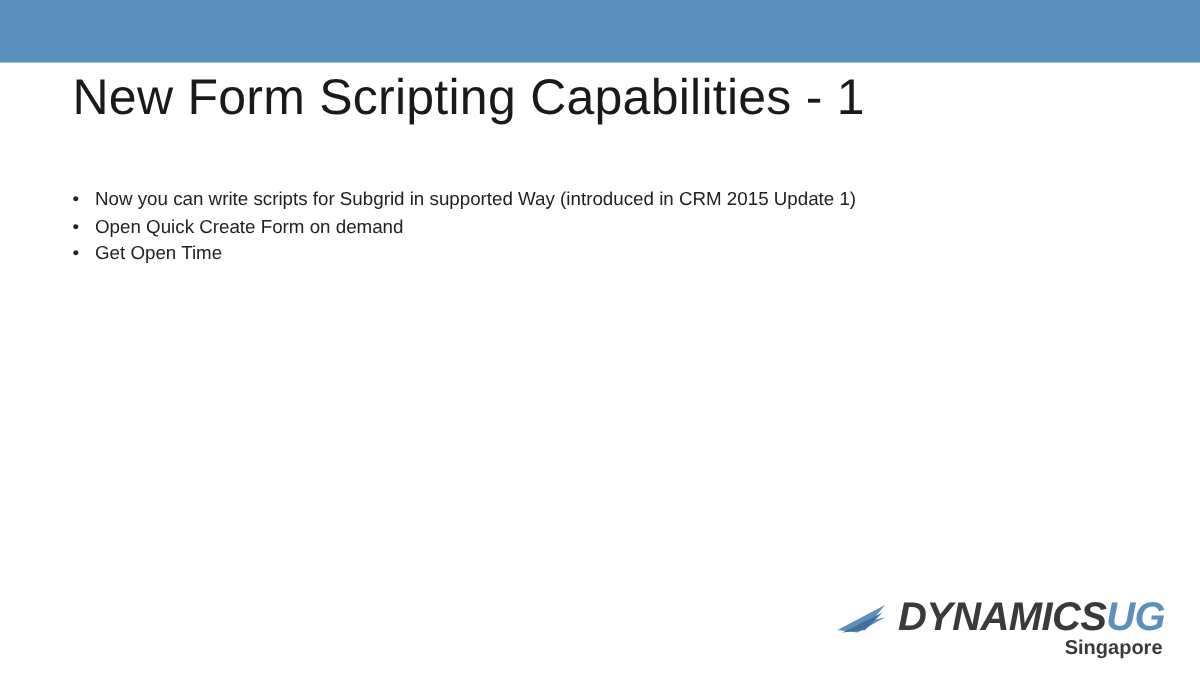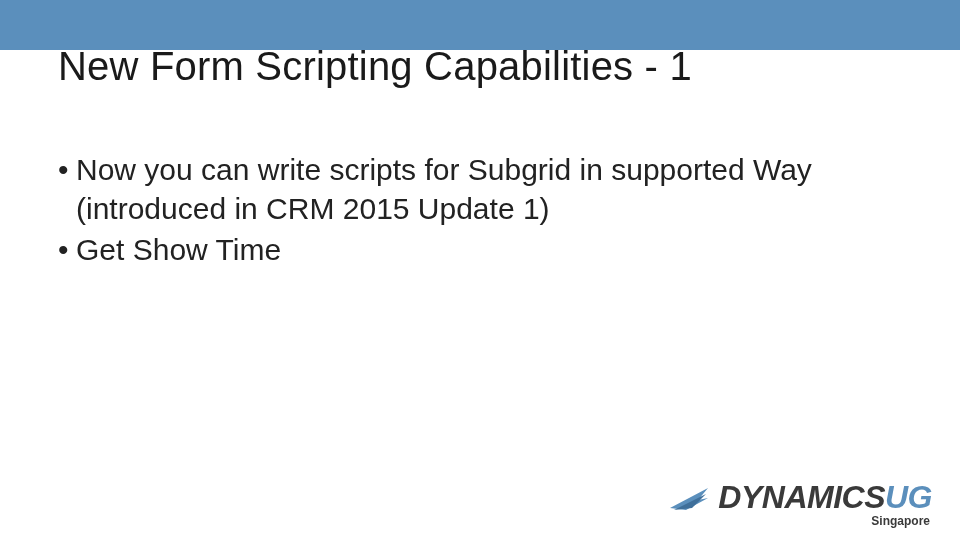--- a/index.html
+++ b/index.html
@@ -10,33 +10,33 @@
       position: relative;
     }
     .top-band {
       width: 960px;
       height: 50px;
       background: #5b8fbc;
     }
     .title {
       position: absolute;
       left: 58px;
-      top: 44px;
+      top: 56px;
       font-size: 40px;
       font-weight: 300;
       color: #1a1a1a;
       letter-spacing: 0.2px;
     }
     .bullets {
       position: absolute;
       left: 58px;
       top: 150px;
       right: 58px;
       color: #222;
-      font-size: 30px;
+      font-size: 15px;
       line-height: 1.3;
       font-weight: 300;
     }
     .bullets .item {
       position: relative;
       padding-left: 18px;
       margin-bottom: 2px;
     }
     .bullets .item::before {
       content: "•";
@@ -64,36 +64,37 @@
       font-style: italic;
       font-size: 32px;
       color: #3a3a3a;
       letter-spacing: -0.5px;
       white-space: nowrap;
     }
     .logo-word .ug { color: #5b8fbc; }
     .logo-sub {
       font-family: Arial, Helvetica, sans-serif;
       font-weight: 700;
-      font-size: 12px;
+      font-size: 16px;
       color: #3a3a3a;
       margin-top: -2px;
       margin-right: 2px;
     }
   </style>
 </head>
 <body>
 
 <div class="top-band"></div>
 
 <h1 class="title">New Form Scripting Capabilities - 1</h1>
 
 <div class="bullets">
   <div class="item">Now you can write scripts for Subgrid in supported Way (introduced in CRM 2015 Update 1)</div>
-  <div class="item">Get Show Time</div>
+  <div class="item">Open Quick Create Form on demand</div>
+  <div class="item">Get Open Time</div>
 </div>
 
 <div class="logo">
   <div class="logo-row">
     <span class="logo-arrow">
       <svg width="44" height="28" viewBox="0 0 44 28">
         <polygon points="2,24 40,4 30,16 40,14 18,26" fill="#5b8fbc"></polygon>
         <polygon points="6,26 38,10 24,24" fill="#3f6f9a"></polygon>
       </svg>
     </span>

